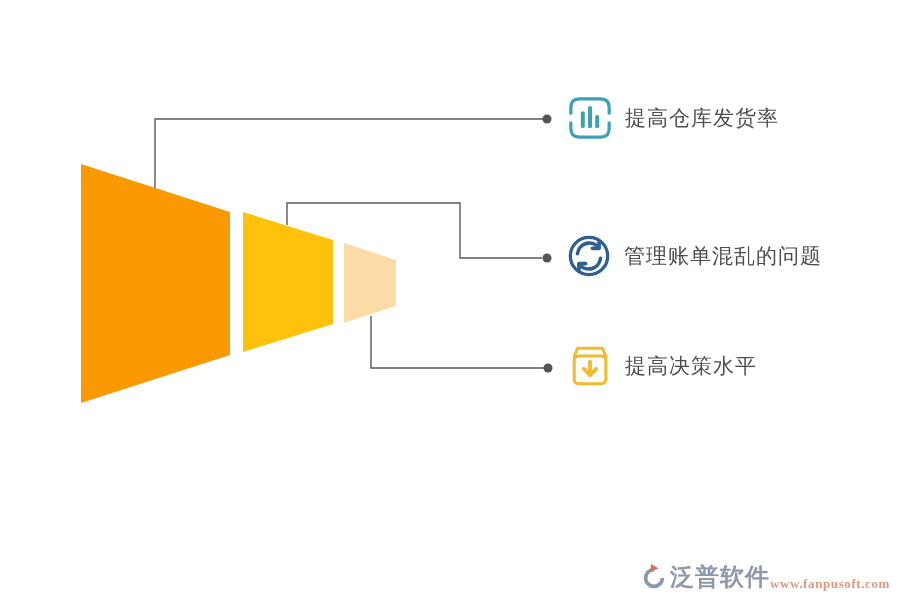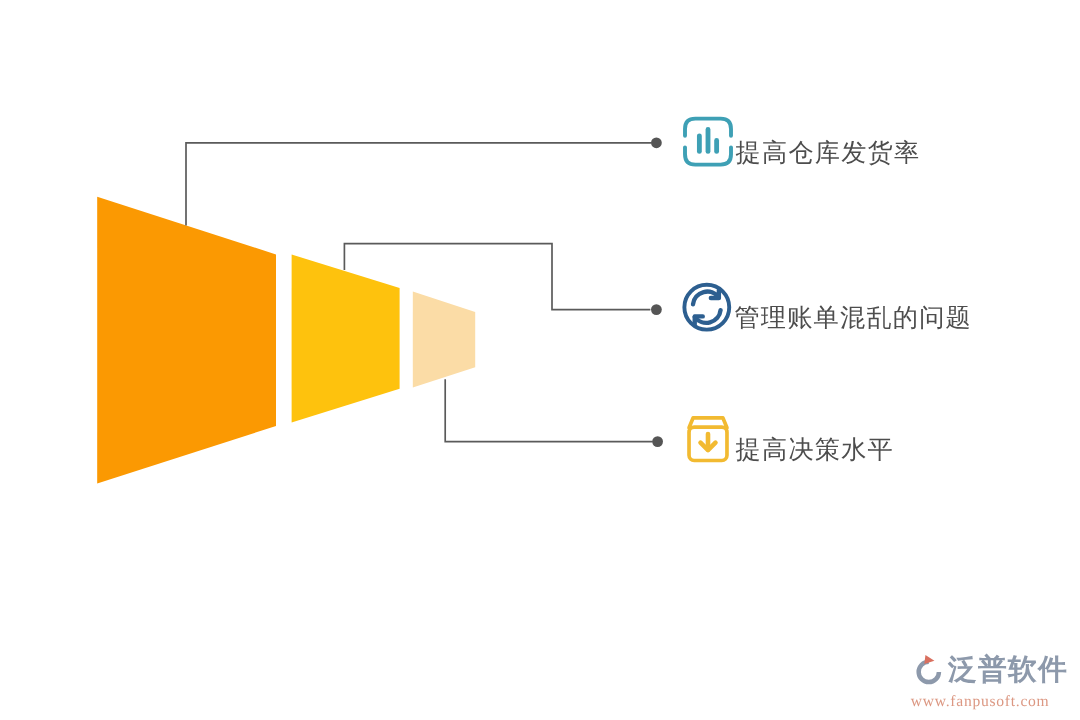--- a/index.html
+++ b/index.html
@@ -2,27 +2,27 @@
 <html><head>
 <meta charset="utf-8">
 <style>
   html,body{margin:0;padding:0;}
   .canvas{
     position:relative;width:900px;height:600px;overflow:hidden;
     background:#ffffff;
     font-family:"Liberation Serif","DejaVu Serif",serif;
   }
   .diagram-svg{position:absolute;left:0;top:0;}
-  .item{position:absolute;display:flex;align-items:flex-end;height:46px;}
+  .item{position:absolute;display:flex;align-items:center;gap:12px;height:46px;}
   .item-label{font-size:21px;letter-spacing:1px;white-space:nowrap;}
   .icon-svg{display:block;}
-  .watermark{position:absolute;right:10px;bottom:8px;display:flex;flex-direction:column;}
+  .watermark{position:absolute;right:10px;bottom:8px;display:flex;flex-direction:row;align-items:flex-end;}
   .wm-top{display:flex;align-items:center;gap:1px;}
   .wm-brand{font-size:24px;font-weight:bold;letter-spacing:1px;line-height:1;}
-  .wm-url{font-size:13px;font-weight:normal;letter-spacing:0.6px;margin-top:2px;}
+  .wm-url{font-size:13px;font-weight:bold;letter-spacing:0.6px;margin-top:2px;}
 </style>
 </head>
 <body>
 
 <div class="canvas" style="background: rgb(255, 255, 255);">
 
   <svg class="diagram-svg" width="900" height="600" viewBox="0 0 900 600">
     <polygon points="81,164 230,212 230,355 81,403" fill="#FB9902"></polygon>
     <polygon points="243,212 333,240 333,324 243,352" fill="#FEC20D"></polygon>
     <polygon points="344,243 396,260 396,306 344,323" fill="#FBDCA6"></polygon>

